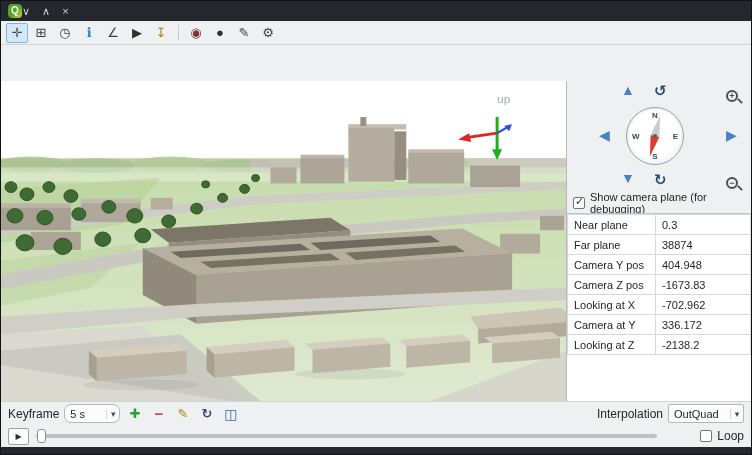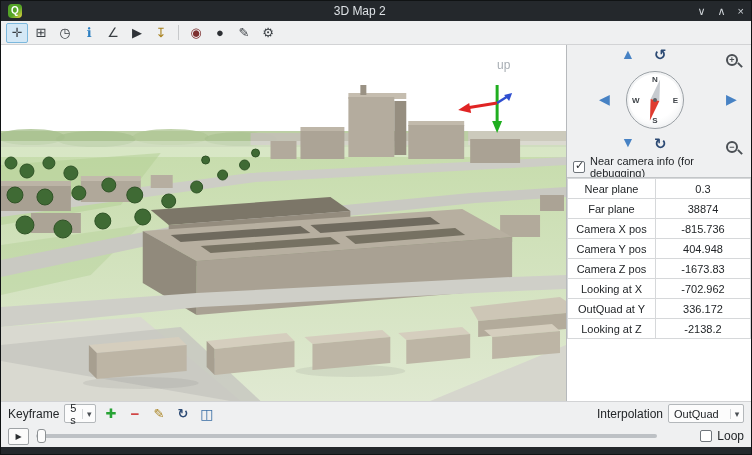--- a/index.html
+++ b/index.html
@@ -19,21 +19,21 @@
   .tbtn { width:22px; height:20px; border:1px solid transparent; background:none; display:flex; align-items:center; justify-content:center; font-size:13px; color:#3a3f44; border-radius:2px; font-family:inherit; }
   .tbtn.active { background:#d4e8f6; border-color:#7cb8dd; }
   .tsep { width:1px; height:15px; background:#c7c9cb; margin:0 4px; }
   .t3 { color:var(--info-blue); font-weight:bold; }
   .t5 { color:#2f3338; }
   .t6 { color:var(--gold); }
   .t7 { color:var(--camera-red); }
   .t8 { color:#2c2f33; }
 
   
-  .main { flex:1 1 auto; display:flex; min-height:0; }
+  .main { flex:1 1 auto; display:flex; min-height:0;margin-top:36px; }
   .viewport { width:566px; flex:0 0 566px; position:relative; background:#fff; border-right:1px solid #b6b9bc; }
   .viewport svg { display:block; width:100%; height:100%; }
 
   .rightpanel { flex:1; display:flex; flex-direction:column; min-width:0; background:#eff0f1; }
 
   
   .nav { height:112px; position:relative; flex:0 0 auto; }
   .navbtn { position:absolute; background:none; border:none; cursor:pointer; font-family:inherit; padding:0; }
   .arrow { font-size:14px; color:var(--arrow-blue); line-height:14px; }
   .curve { font-size:15px; font-weight:bold; color:var(--curve-blue); line-height:15px; }
@@ -48,29 +48,29 @@
   .cl.e { right:5px; top:50%; transform:translateY(-50%); }
   .needle { position:absolute; left:0; top:0; }
 
   
   .caminfo { height:20px; display:flex; align-items:center; gap:5px; padding:0 6px; font-size:11px; flex:0 0 auto; cursor:default; }
   .cb { width:12px; height:12px; background:#fff; border:1px solid #70767c; border-radius:2px; position:relative; flex:0 0 auto; }
   .cb .tick { position:absolute; left:1px; top:-3px; font-size:11px; color:#2b2e31; }
 
   .tablewrap { flex:1; background:#fff; border-top:1px solid #c3c6c8; overflow:hidden; }
   table.camtable { border-collapse:collapse; width:100%; font-size:11px; }
-  .camtable td { border:1px solid #d6d8da; padding:2px 6px; height:20px; color:#232629;text-align:center; }
+  .camtable td { border:1px solid #d6d8da; padding:2px 6px; height:20px; color:#232629; }
   .camtable td.lbl { width:88px; background:#fff; }
 
   
   .kfbar { height:24px; flex:0 0 auto; background:#eff0f1; border-top:1px solid #d2d3d5; display:flex; align-items:center; padding:0 7px; gap:5px; font-size:12px; }
   .combo { height:19px; background:#fcfcfc; border:1px solid #b4b8bb; border-radius:2px; display:flex; align-items:center; font-size:11px; cursor:default; }
   .combo .cv { padding:0 5px; flex:1; }
   .combo .ca { width:13px; text-align:center; color:#4a4f54; font-size:9px; border-left:1px solid #d5d7d9; }
-  .combo.kf { width:32px; }
+  .combo.kf { width:56px;border-radius:7px; }
   .combo.interp { width:76px; }
   .kbtn { width:19px; height:19px; background:none; border:none; font-size:13px; display:flex; align-items:center; justify-content:center; font-family:inherit; padding:0; }
   .kadd { color:var(--add-green); font-weight:bold; }
   .krem { color:var(--remove-red); font-weight:bold; font-size:15px; }
   .kedit { color:var(--gold); }
   .kdur { color:var(--curve-blue); font-weight:bold; }
   .ksave { color:var(--save-blue); font-size:14px; }
   .kspacer { flex:1; }
 
   
@@ -83,21 +83,20 @@
 
   .bottomstrip { height:7px; background:#24282c; flex:0 0 auto; }
 </style>
 </head>
 <body>
 
 <div class="window">
 
   <div class="titlebar">
     <span class="logo">Q</span>
-    <span class="titletext">3D Map 2</span>
     <span class="winbtns">
       <span>∨</span>
       <span>∧</span>
       <span>×</span>
     </span>
   </div>
 
   <div class="toolbar">
     <button class="tbtn active t0">
         <span>✛</span>
@@ -286,52 +285,48 @@
             </g>
             <circle cx="28" cy="28" r="2" fill="#5a5f64"></circle>
           </svg>
         </div>
       </div>
 
       <label class="caminfo">
         <span class="cb">
             <span class="tick">✓</span>
           </span>
-        <span>Near camera info (for debugging)</span>
+        <span>Show camera plane (for debugging)</span>
       </label>
 
       <div class="tablewrap">
         <table class="camtable">
           <tbody>
             <tr>
                 <td class="lbl">Near plane</td>
                 <td>0.3</td>
               </tr>
             <tr>
                 <td class="lbl">Far plane</td>
                 <td>38874</td>
               </tr>
             <tr>
-                <td class="lbl">Camera X pos</td>
-                <td>-815.736</td>
-              </tr>
-            <tr>
                 <td class="lbl">Camera Y pos</td>
                 <td>404.948</td>
               </tr>
             <tr>
                 <td class="lbl">Camera Z pos</td>
                 <td>-1673.83</td>
               </tr>
             <tr>
                 <td class="lbl">Looking at X</td>
                 <td>-702.962</td>
               </tr>
             <tr>
-                <td class="lbl">OutQuad at Y</td>
+                <td class="lbl">Camera at Y</td>
                 <td>336.172</td>
               </tr>
             <tr>
                 <td class="lbl">Looking at Z</td>
                 <td>-2138.2</td>
               </tr>
           </tbody>
         </table>
       </div>
 

